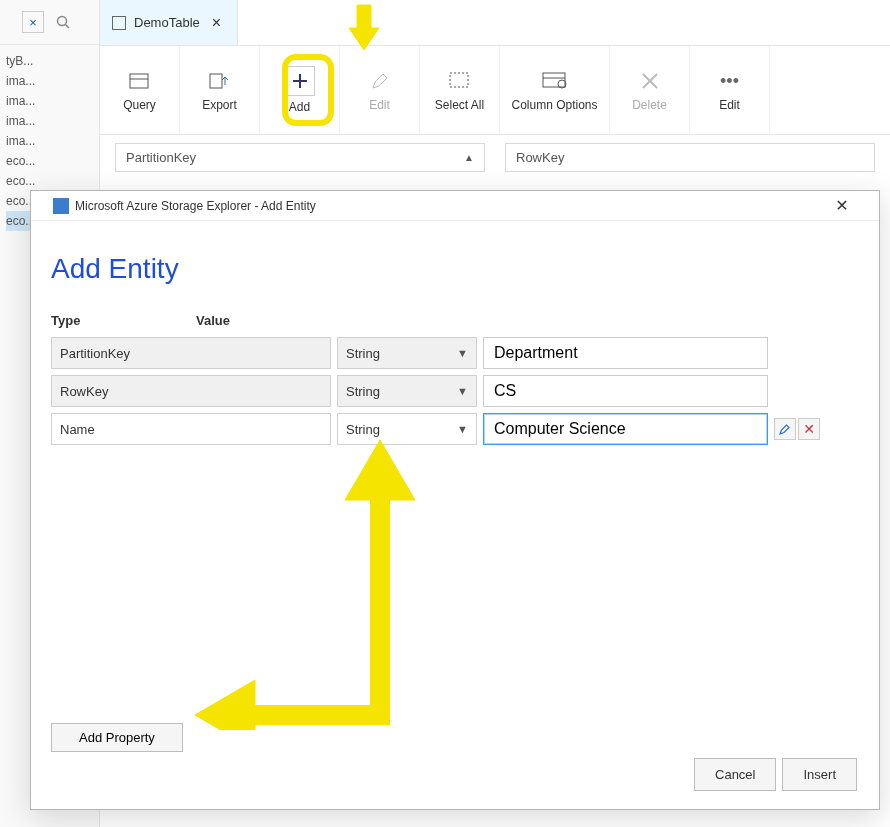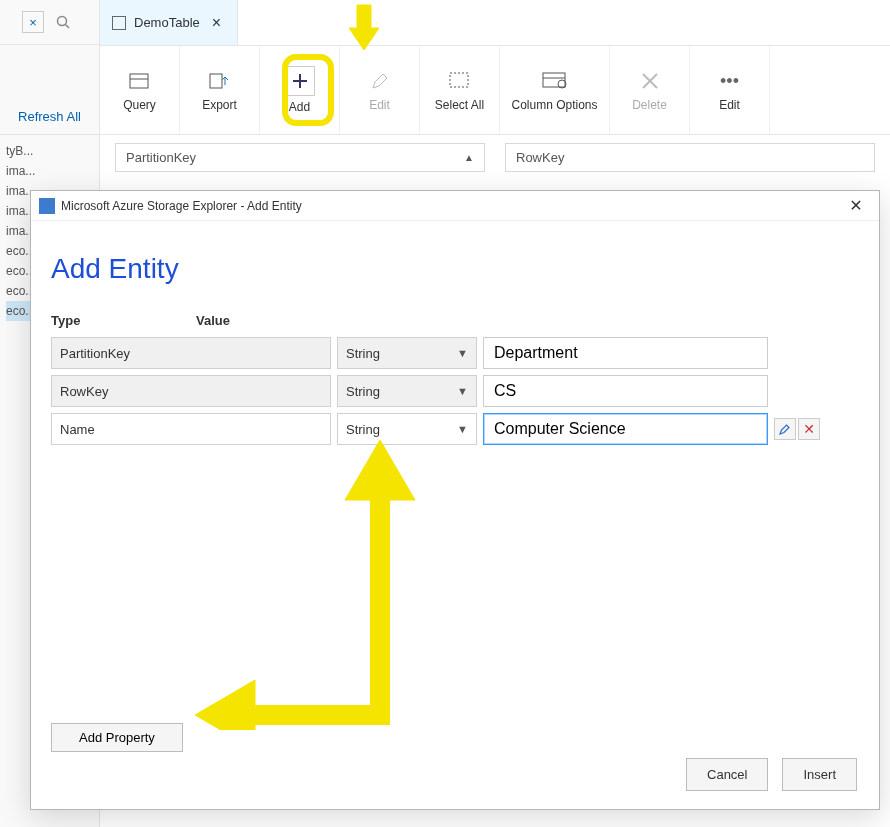--- a/index.html
+++ b/index.html
@@ -30,21 +30,21 @@
   .tool-icon { width:26px; height:26px; display:flex; align-items:center; justify-content:center; color:#333; }
   .tool-label { font-size:12px; color:#333; }
   .tool.disabled .tool-label, .tool.disabled .tool-icon { color:#aaa; }
   .tool.add .highlight-ring { position:absolute; top:8px; left:22px; width:52px; height:72px; border:6px solid #f4e400; border-radius:14px; pointer-events:none; }
   
   .column-headers { height:45px; display:flex; padding:8px 15px; gap:20px; }
   .colhead { flex:1; border:1px solid #d8d8d8; background:#fff; display:flex; align-items:center; padding:0 10px; justify-content:space-between; color:#555; }
 
   
   .dialog-mask { position:absolute; left:30px; top:190px; width:850px; height:620px; background:#fff; border:1px solid #b5b5b5; box-shadow:0 8px 30px rgba(0,0,0,0.15); }
-  .dlg-titlebar { height:30px; display:flex; align-items:center; padding:0 8px; border-bottom:1px solid #eee; gap:6px; }
+  .dlg-titlebar { height:30px; display:flex; align-items:center; padding:0 22px; border-bottom:1px solid #eee; gap:6px; }
   .dlg-titlebar .app-icon { width:16px; height:16px; background:#3b7dcc; }
   .dlg-titlebar .title { flex:1; font-size:12px; color:#333; }
   .dlg-titlebar .closex { width:30px; height:20px; display:flex; align-items:center; justify-content:center; font-size:16px; cursor:pointer; }
   .dlg-body { padding:14px 20px 0 20px; }
   .dlg-h1 { font-size:28px; font-weight:400; color:#1d4ed8; margin:18px 0 22px 0; }
 
   .prop-table { width:100%; }
   .prop-head { display:flex; font-weight:bold; padding:6px 0; font-size:13px; }
   .col-name { width:285px; }
   .col-type { width:145px; }
@@ -60,21 +60,21 @@
   .cell.value.focused { border:1px solid #3b99fc; box-shadow:0 0 0 1px rgba(59,153,252,.4) inset; }
   .val-input { border:none; outline:none; width:100%; font-size:16px; background:transparent; }
   .dropdown-chevron { color:#555; font-size:11px; }
   .row-icons { display:flex; gap:2px; align-items:center; }
   .small-btn { width:22px; height:22px; border:1px solid #ccc; display:flex;align-items:center;justify-content:center; cursor:pointer; background:#f5f5f5; }
   .small-btn.del { color:#c33; font-size:14px; }
   .small-btn.edit { color:#2a6fce; }
 
   .add-prop-btn { margin-top:275px; border:1px solid #bcbcbc; background:#f5f5f5; padding:6px 27px; cursor:pointer; font-size:13px; }
 
-  .dlg-footer { position:absolute; bottom:18px; right:22px; display:flex; gap:14px; }
+  .dlg-footer { position:absolute; bottom:18px; right:22px; display:flex; gap:6px; }
   .dlg-btn { border:1px solid #bcbcbc; background:#f5f5f5; padding:8px 20px; min-width:70px; text-align:center; cursor:pointer; font-size:13px; }
 
   
   .arrow { position:absolute; pointer-events:none; }
   svg .y { fill:#f4e400; stroke:#f4e400; }
   svg .yo { fill:none; stroke:#f4e400; stroke-width:20; }
 </style>
 </head>
 <body>
 
@@ -82,23 +82,20 @@
 
   <div class="left-strip">
     <div class="left-top">
       <div class="close-box">×</div>
       <div class="search-box">
         <svg width="16" height="16" viewBox="0 0 16 16">
             <circle cx="7" cy="7" r="4.5" fill="none" stroke="#888" stroke-width="1.5"></circle>
             <line x1="10.5" y1="10.5" x2="14" y2="14" stroke="#888" stroke-width="1.5"></line>
           </svg>
       </div>
-    </div>
-    <div class="refresh-strip">
-      <span class="refresh-link">Refresh All</span>
     </div>
     <div class="tree">
       <div>tyB...</div>
       <div>ima...</div>
       <div>ima...</div>
       <div>ima...</div>
       <div>ima...</div>
       <div>eco...</div>
       <div>eco...</div>
       <div>eco...</div>

